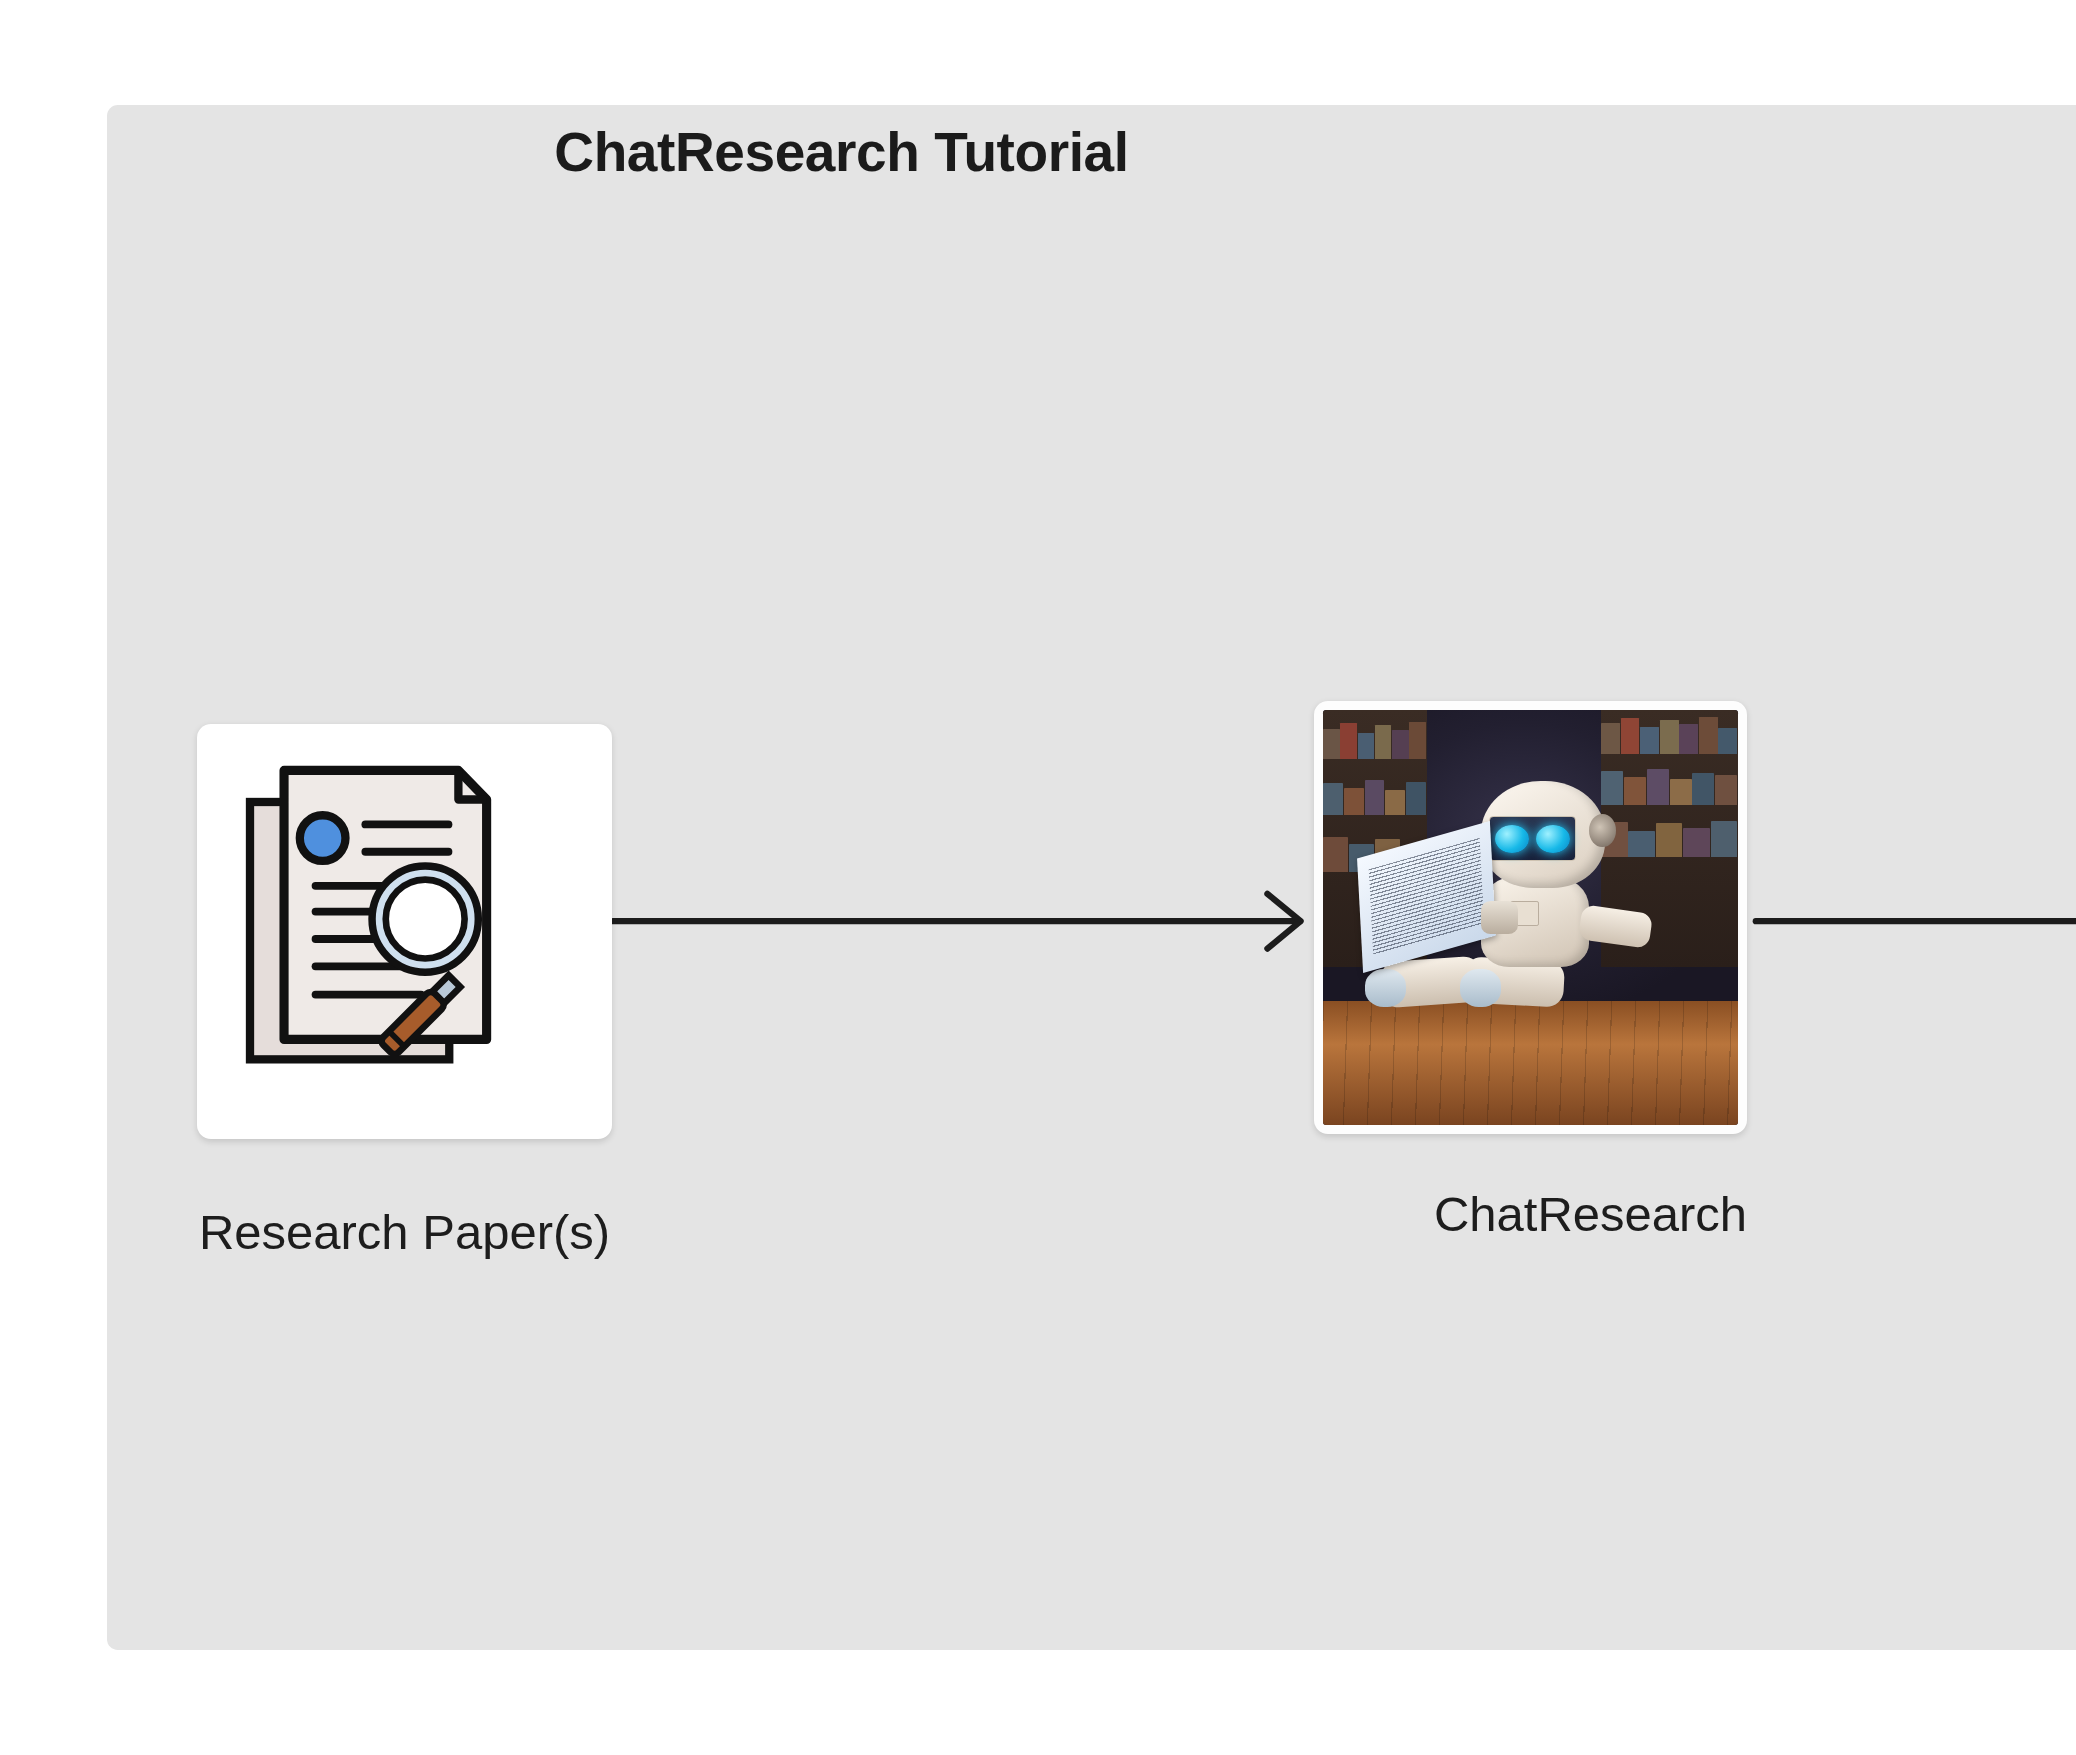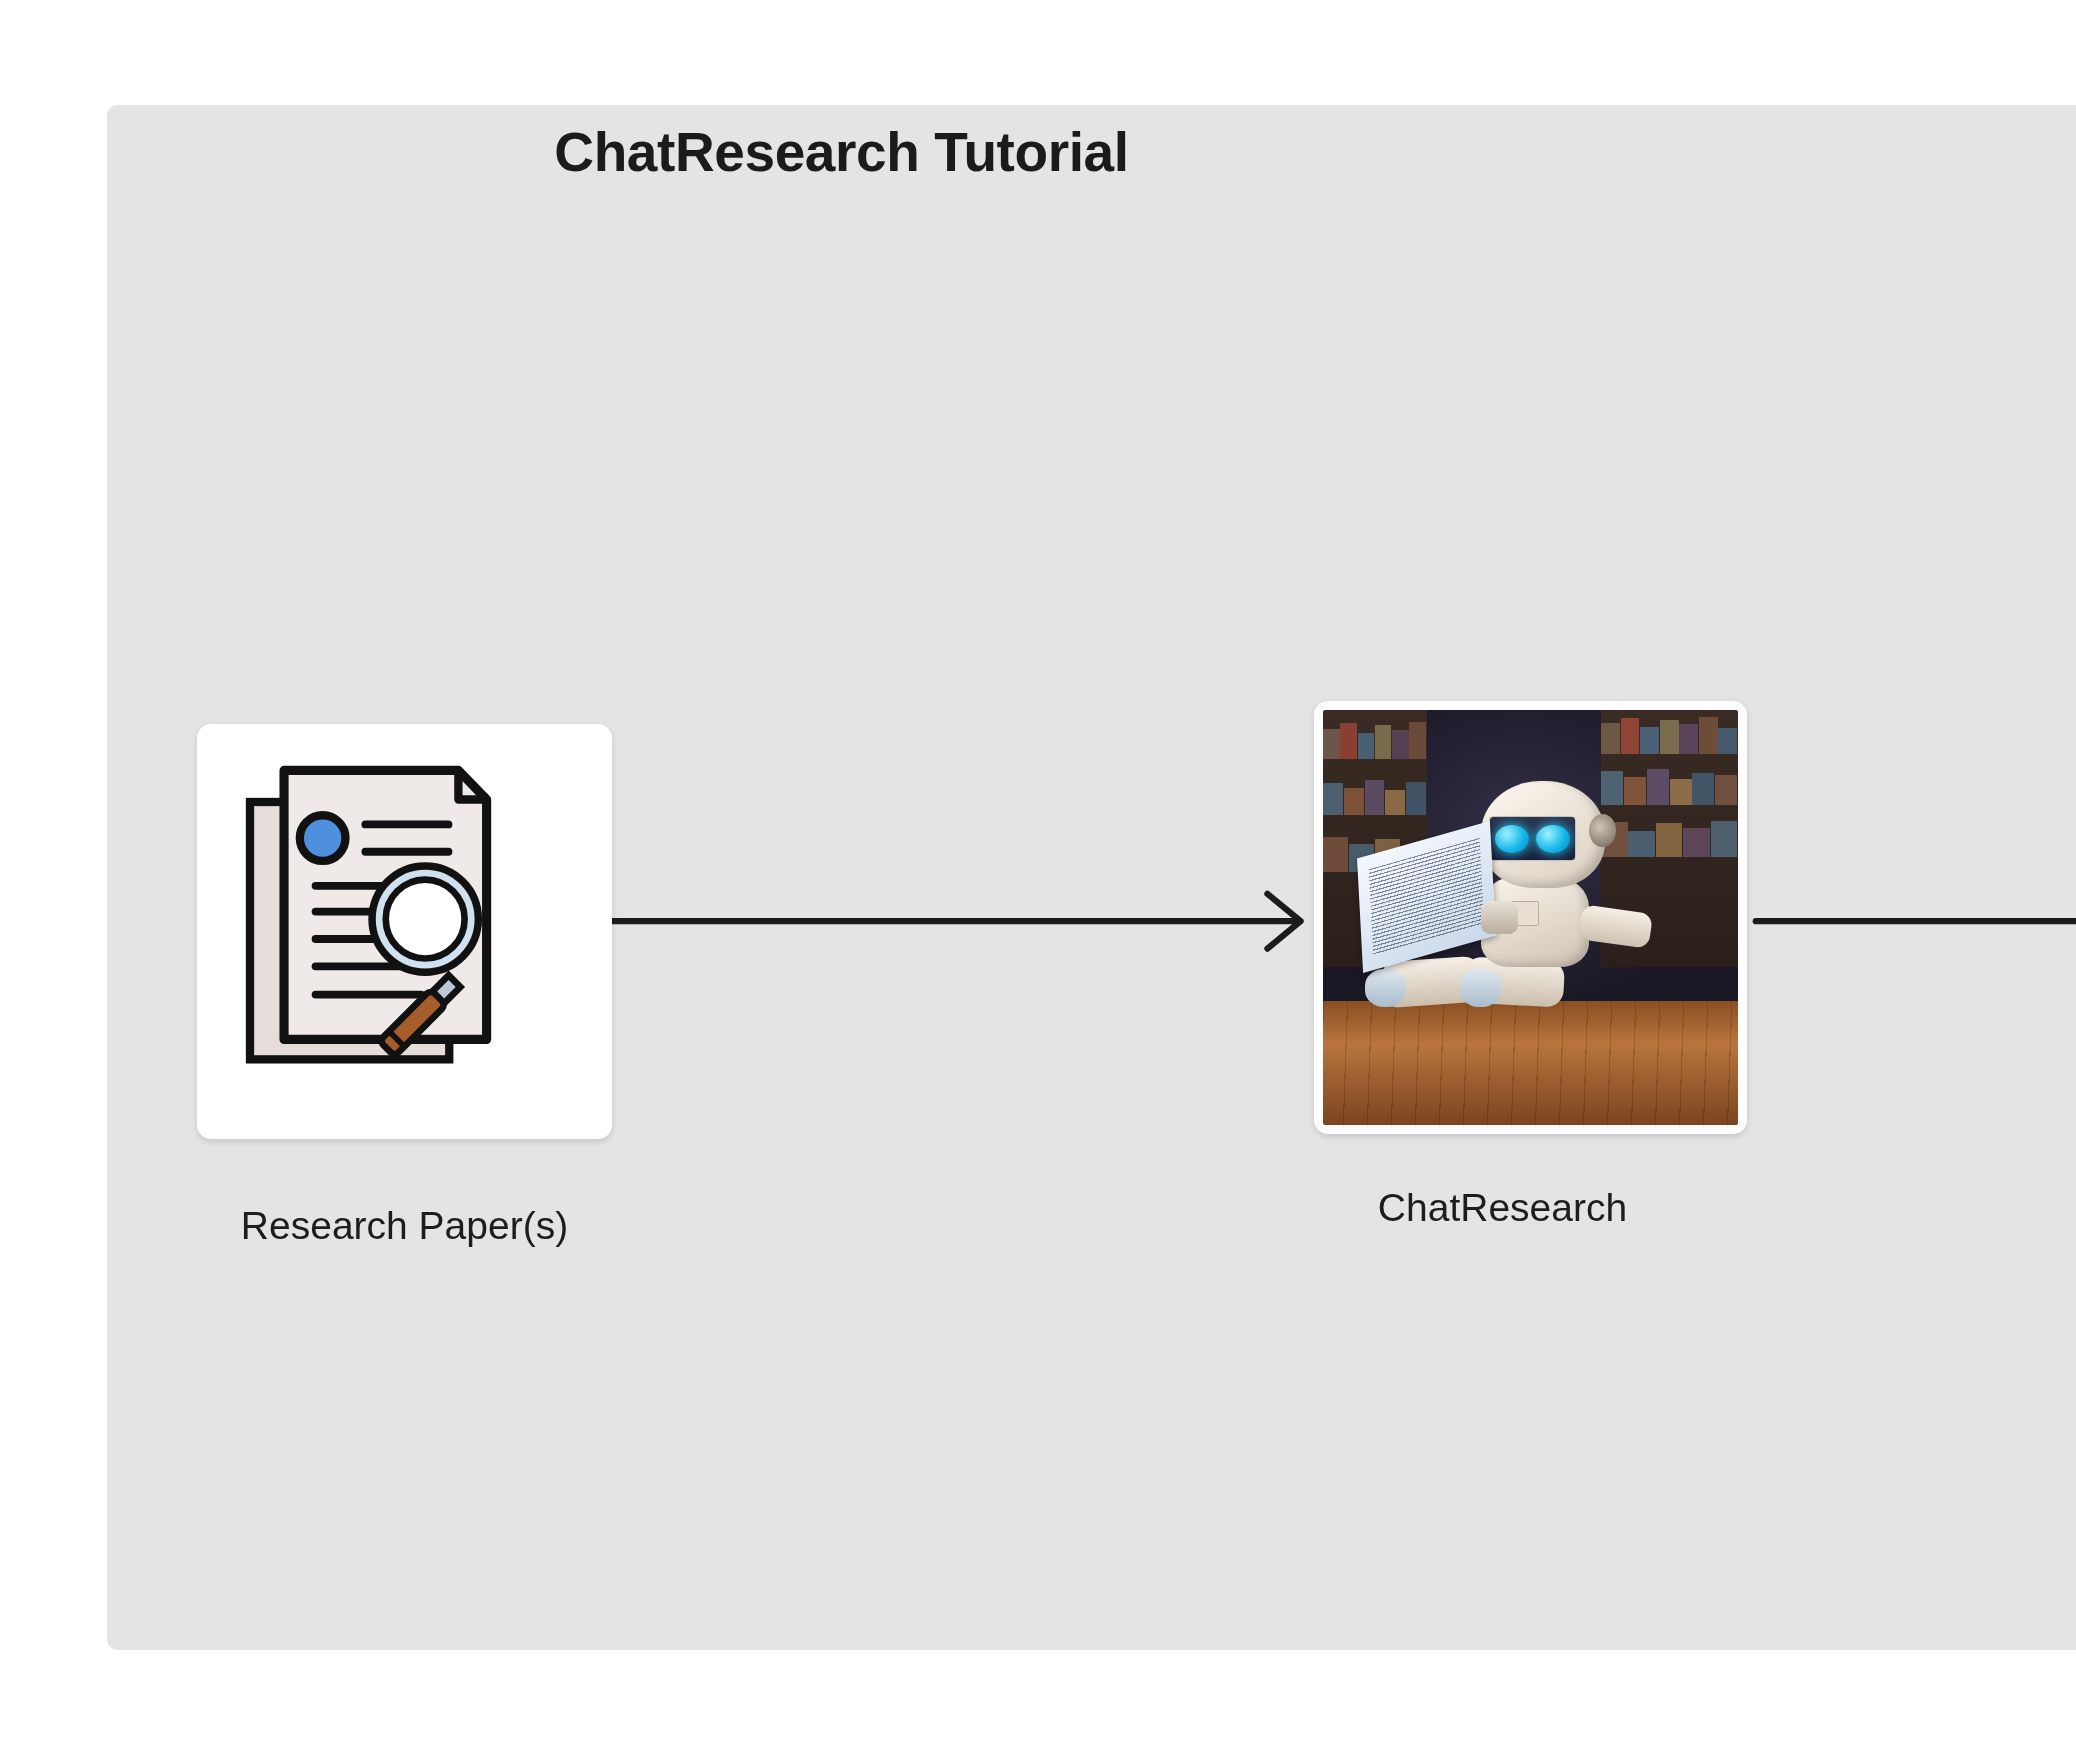--- a/index.html
+++ b/index.html
@@ -31,21 +31,21 @@
     font-weight: bold;
     color: #1b1b1b;
     letter-spacing: -0.4px;
   }
   .title-inner { display: inline-block; transform: translateX(-789px); }
 
   
   .node-label {
     position: absolute;
     text-align: center;
-    font-size: 39px;
+    font-size: 49px;
     color: #1d1d1d;
     white-space: nowrap;
   }
 
   
   .card {
     position: absolute;
     background: #ffffff;
     border-radius: 14px;
     box-shadow: 0 2.5px 6.6px rgba(0,0,0,0.13);
@@ -250,16 +250,16 @@
       <div class="rb rb-head"></div>
       <div class="rb rb-ear"></div>
       <div class="rb rb-visor">
         <div class="rb-eye l"></div>
         <div class="rb-eye r"></div>
       </div>
       <div class="rb-paper"></div>
       <div class="rb rb-hand"></div>
     </div>
   </div>
-  <div class="node-label" style="left:1286px; top:1186px; width:433px;">ChatResearch</div>
+  <div class="node-label" style="left:1374px; top:1186px; width:433px;">ChatResearch</div>
 
 </div>
 
 
 </body></html>

